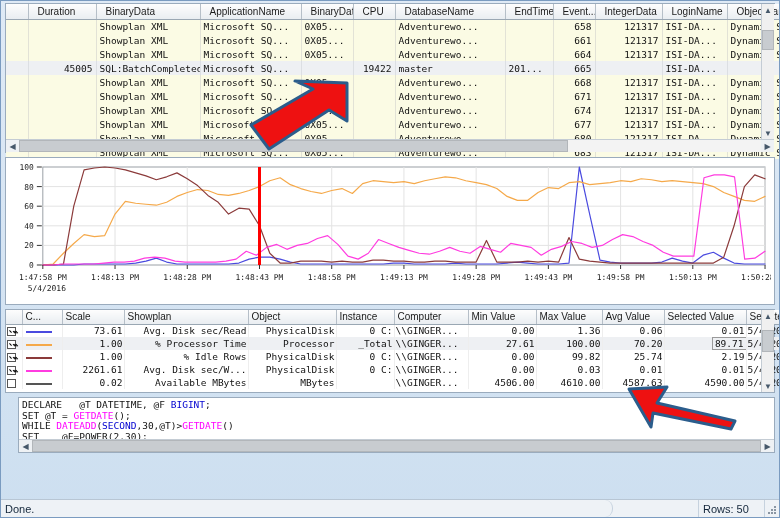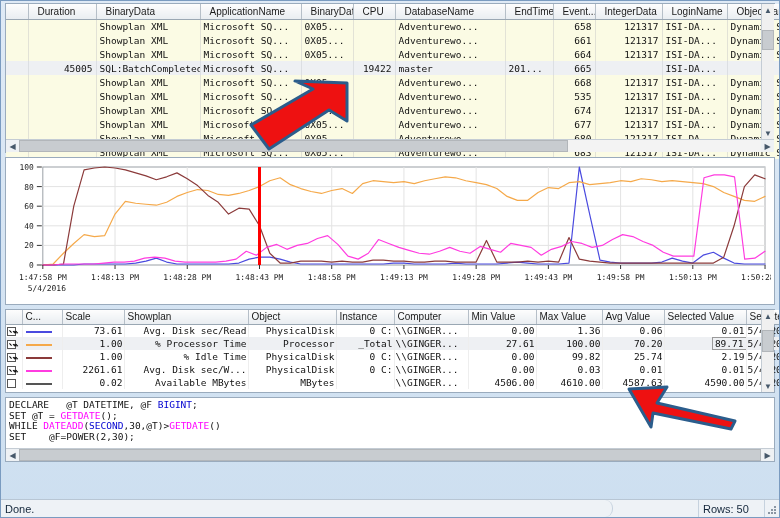--- a/index.html
+++ b/index.html
@@ -121,21 +121,21 @@
     white-space:nowrap; overflow:hidden;
   }
   table.counters tr.sel td { background:#eef0f3; }
   .ck { width:9px;height:9px;border:1px solid #555;background:#fff;display:inline-block;position:relative;vertical-align:middle;}
   .ck.on::after{content:"";position:absolute;left:1px;top:3px;width:3px;height:1px;background:#000;transform:rotate(45deg);box-shadow:3px -2px 0 0 #000,4px -3px 0 0 #000,5px -4px 0 0 #000;}
   .swatch { display:inline-block; width:26px; height:0; border-top:2px solid #000; vertical-align:middle; margin-left:2px;}
   .val-box { display:inline-block; border:1px solid #9a9a9a; background:#eef0f3; padding:0 2px; margin:0 -2px;}
   .counters-scroll-v { position:absolute; top:0; right:0; width:13px; bottom:0; background:#f0f0f0; border-left:1px solid #c4ccd4; }
 
   
-  .sql-wrap { margin: 4px 4px 0 4px; height:65px; border:1px solid #9aabbd; background:#fff; position:relative; }
+  .sql-wrap { margin: 4px 4px 0 17px; height:56px; border:1px solid #9aabbd; background:#fff; position:relative; }
   .sql-code {
     font-family:"DejaVu Sans Mono", monospace; font-size:9.5px; line-height:10.5px;
     padding:2px 3px; white-space:pre; color:#111;
   }
   .kw-blue { color:#0000d0; }
   .kw-pink { color:#ff00ff; }
   .sql-scroll-h { position:absolute;left:0;right:0;bottom:0;height:13px;background:#f0f0f0;border-top:1px solid #c4ccd4;display:flex;align-items:center;}
 
   
   .statusbar {
@@ -265,21 +265,21 @@
           </tr>
           <tr class="">
             <td class=""></td>
             <td class="num"></td>
             <td class="">Showplan XML</td>
             <td class="">Microsoft SQ...</td>
             <td class="">0X05...</td>
             <td class="num"></td>
             <td class="">Adventurewo...</td>
             <td class=""></td>
-            <td class="num">535</td>
+            <td class="num">671</td>
             <td class="num">121317</td>
             <td class="">ISI-DA...</td>
             <td class="">Dynamic SQL</td>
           </tr>
           <tr class="">
             <td class=""></td>
             <td class="num"></td>
             <td class="">Showplan XML</td>
             <td class="">Microsoft SQ...</td>
             <td class="">0X05...</td>
@@ -471,21 +471,21 @@
             <td class="num">27.61</td>
             <td class="num">100.00</td>
             <td class="num">70.20</td>
             <td class="num"><span class="val-box">89.71</span></td>
             <td class="">5/4/2016 1:48:3...</td>
           </tr>
           <tr>
             <td><span class="ck on"></span></td>
             <td><span class="swatch" style="border-top-color: rgb(139, 58, 58);"></span></td>
             <td class="num">1.00</td>
-            <td class="num">% Idle Time</td>
+            <td class="num">% Idle Rows</td>
             <td class="num">PhysicalDisk</td>
             <td class="num">0 C:</td>
             <td class="">\\GINGER...</td>
             <td class="num">0.00</td>
             <td class="num">99.82</td>
             <td class="num">25.74</td>
             <td class="num">2.19</td>
             <td class="">5/4/2016 1:48:3...</td>
           </tr>
           <tr>

